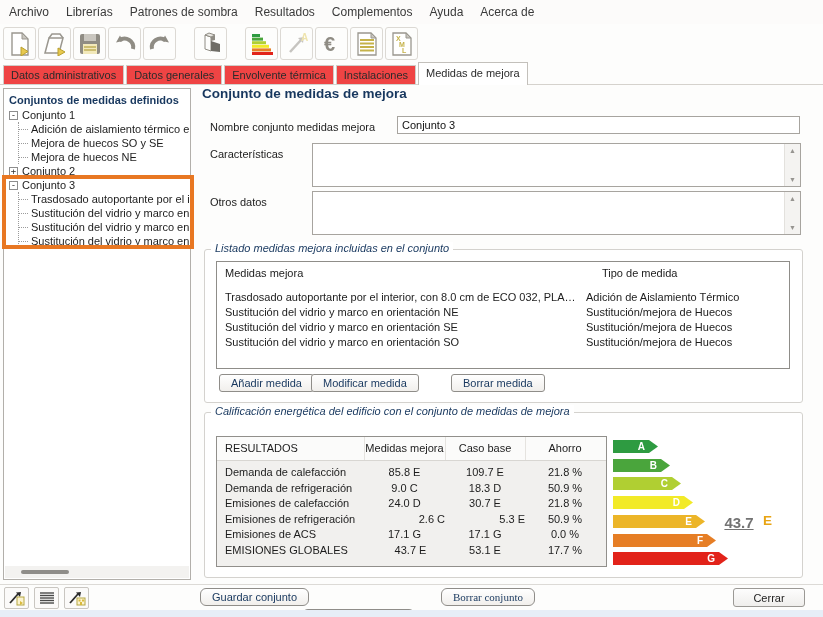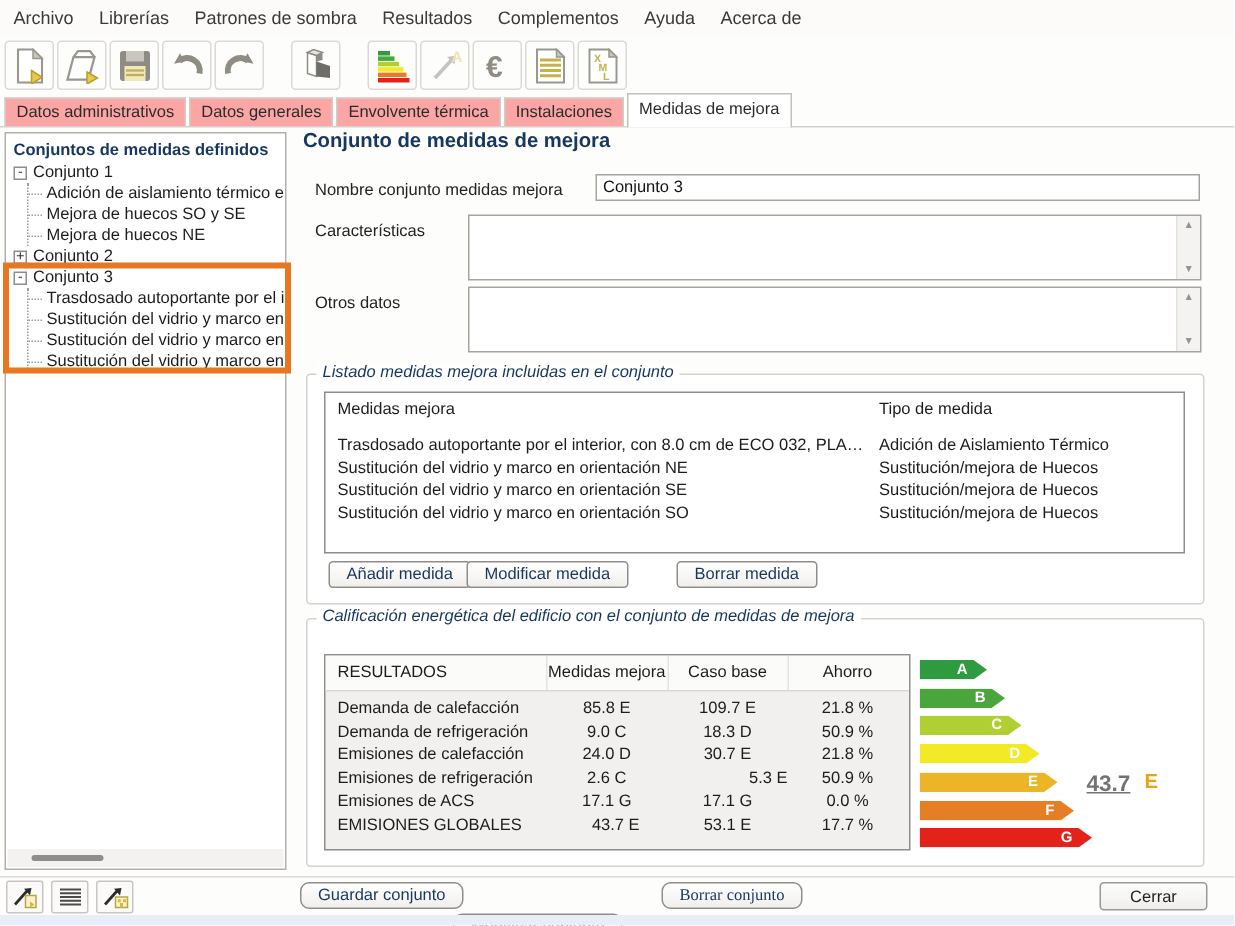--- a/index.html
+++ b/index.html
@@ -18,21 +18,21 @@
     font-size:12px; color:#3a3a3a; background:#fcfbfa; }
   .menu-item { cursor:default; }
   
   .toolbar { position:absolute; top:26px; left:3px; height:35px; display:flex; align-items:center; }
   .tbtn { width:33px; height:33px; border:1px solid #dcd9d4; border-radius:3px;
     background:#fdfdfc; margin-right:2px; display:flex; align-items:center; justify-content:center; }
   .tb-gap { width:16px; }
   
   .tabbar { position:absolute; top:62px; left:0; right:0; height:23px;
     display:flex; align-items:flex-end; padding-left:3px; border-bottom:1px solid #d5d2cd; }
-  .tab { height:19px; line-height:18px; padding:0 7px; background:#fca5a5;
+  .tab { height:19px; line-height:18px; padding:0 7px; background:#ef4444;
     border:1px solid #d0cdc8; border-bottom:none; margin-right:2px; color:#2b2b2b; white-space:nowrap; }
   .tab.active { height:23px; line-height:21px; background:#fff; margin-bottom:-1px;
     border-color:#c3c0bb; position:relative; z-index:2; }
   
   .tree-panel { position:absolute; left:3px; top:88px; width:188px; height:492px;
     border:1px solid #b2afaa; background:#fff; overflow:hidden; }
   .tree-header { color:#17375e; font-weight:bold; padding:5px 5px 2px 5px; white-space:nowrap; }
   .tree { padding-left:5px; white-space:nowrap; }
   .tnode { display:flex; align-items:center; height:14px; }
   .expander { width:9px; height:9px; border:1px solid #8d8d8d; background:#fff;
@@ -59,21 +59,21 @@
     align-items:center; padding:3px 0; color:#969490; font-size:7px; }
   
   .groupbox { position:absolute; border:1px solid #d4d2ce; border-radius:3px; background:#fff; }
   .gb-label { position:absolute; top:-8px; left:6px; background:#fff; padding:0 4px;
     font-style:italic; color:#17375e; white-space:nowrap; }
   
   .mtable { position:absolute; left:11px; top:11px; width:574px; height:108px;
     border:1px solid #8f8d89; background:#fff; overflow:hidden; }
   .mt-head { position:relative; height:24px; }
   .mt-col1 { position:absolute; left:8px; top:5px; }
-  .mt-col2 { position:absolute; left:369px; top:5px; }
+  .mt-col2 { position:absolute; left:385px; top:5px; }
   .mt-row { position:relative; height:15px; line-height:15px; }
   .mt-c1 { position:absolute; left:8px; width:357px; white-space:nowrap; overflow:hidden; text-overflow:ellipsis; }
   .mt-c2 { position:absolute; left:369px; white-space:nowrap; }
   .btn { border:1px solid #8f8d89; border-radius:3px; background:linear-gradient(#ffffff,#f1efec);
     color:#17375e; font-size:11px; font-family:inherit; height:18px; padding:0 11px; cursor:default; }
   .gb-btn { position:absolute; top:124px; }
   
   .rtable { position:absolute; left:11px; top:23px; width:391px; height:131px;
     border:1px solid #918f8b; background:#f1f0ee; overflow:hidden; }
   .rt-head { position:relative; height:24px; background:#fbfbfa; border-bottom:1px solid #d8d6d2; }
@@ -355,21 +355,21 @@
         <span class="rt-cn" style="left:308px; width:80px;">50.9 %</span>
       </div>
       <div class="rt-row">
         <span class="rt-c1">Emisiones de calefacción</span>
         <span class="rt-cn" style="left:147px; width:81px;">24.0 D</span>
         <span class="rt-cn" style="left:228px; width:80px;">30.7 E</span>
         <span class="rt-cn" style="left:308px; width:80px;">21.8 %</span>
       </div>
       <div class="rt-row">
         <span class="rt-c1">Emisiones de refrigeración</span>
-        <span class="rt-cn" style="left:147px; width:81px;">2.6 C</span>
+        <span class="rt-cn" style="left:147px; width:81px;text-align:right;">2.6 C</span>
         <span class="rt-cn" style="left:228px; width:80px;text-align:right;">5.3 E</span>
         <span class="rt-cn" style="left:308px; width:80px;">50.9 %</span>
       </div>
       <div class="rt-row">
         <span class="rt-c1">Emisiones de ACS</span>
         <span class="rt-cn" style="left:147px; width:81px;">17.1 G</span>
         <span class="rt-cn" style="left:228px; width:80px;">17.1 G</span>
         <span class="rt-cn" style="left:308px; width:80px;">0.0 %</span>
       </div>
       <div class="rt-row">

